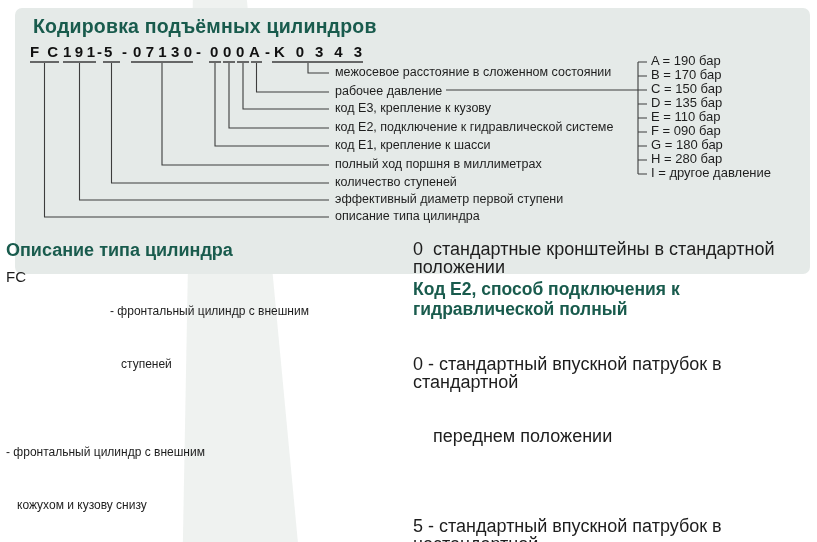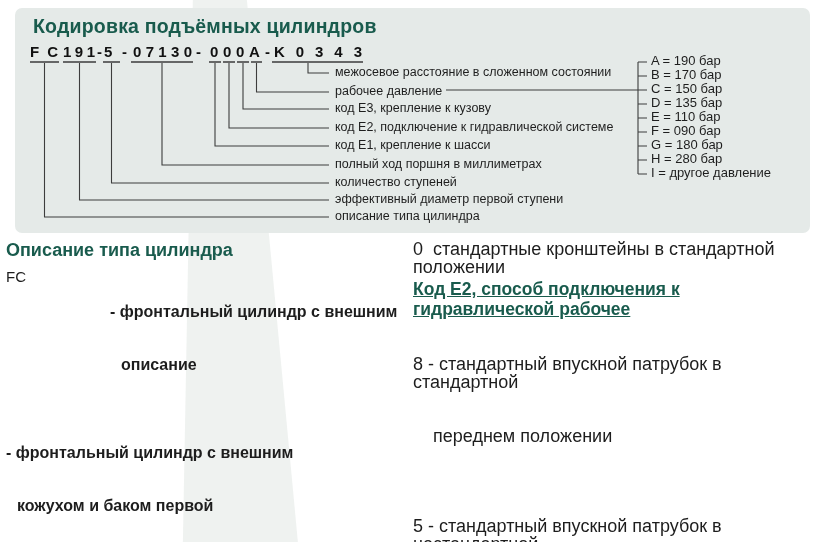--- a/index.html
+++ b/index.html
@@ -1,42 +1,42 @@
 <!DOCTYPE html>
 <html><head>
 <meta charset="utf-8">
 <style>
   html,body{margin:0;padding:0;background:#ffffff;}
   .page{position:relative;width:817px;height:542px;background:#ffffff;overflow:hidden;
         font-family:"Liberation Sans","DejaVu Sans",sans-serif;color:#1d1d1d;}
   .watermark{position:absolute;left:168px;top:-20px;width:140px;height:610px;z-index:0;
         background:rgba(225,231,228,0.55);
         clip-path:polygon(18% 0,55% 0,96% 100%,10% 100%);}
-  .panel{position:absolute;left:15px;top:8px;width:795px;height:225px;z-index:1;
+  .panel{position:absolute;left:15px;top:8px;width:795px;height:266px;z-index:1;
         background:#e5eae8;border-radius:7px;}
   .panel-title{position:absolute;left:18px;top:7px;font-size:19.5px;font-weight:700;
         color:#195b4d;letter-spacing:0.2px;}
   .diagram{position:absolute;left:0;top:0;}
   .diagram text{fill:#1e1e1e;}
   .diagram .code{font-size:15px;font-weight:700;fill:#111;}
   .diagram .lbl{font-size:12.5px;}
   .diagram .press{font-size:13px;}
   .cols{position:absolute;left:0;top:0;width:817px;height:542px;z-index:2;}
   .col-left{position:absolute;left:6px;top:240px;width:402px;}
   .col-right{position:absolute;left:413px;top:240px;width:398px;}
   .sec-h{font-size:17.5px;font-weight:700;color:#195b4d;margin:0;line-height:21px;}
   .sec-h.left-h{font-size:18px;margin-bottom:7px;}
   .type-row{display:flex;align-items:flex-start;}
   .type-term{flex:0 0 104px;font-size:15px;line-height:17.6px;}
-  .type-def{font-size:16px;line-height:17.6px;white-space:pre-wrap;font-weight:bold;}
+  .type-def{font-size:12px;line-height:17.6px;white-space:pre-wrap;}
   .type-def .cont{padding-left:11px;}
   .e-item{font-size:18px;line-height:18px;margin:0;white-space:pre-wrap;}
   .e2-item .cont{padding-left:20px;}
   .e1-h{margin-bottom:3px;}
-  .e2-h{margin-top:3px;line-height:20px;text-decoration:underline;}
+  .e2-h{margin-top:3px;line-height:20px;}
 </style>
 </head>
 <body>
 
 <div class="page">
   <div class="watermark"></div>
 
   <div class="panel">
     <div class="panel-title">Кодировка подъёмных цилиндров</div>
 
@@ -88,42 +88,42 @@
 
   <div class="cols">
 
     <div class="col-left">
       <h2 class="sec-h left-h">Описание типа цилиндра</h2>
       <div>
         <div class="type-row">
           <div class="type-term">FC</div>
           <div class="type-def">
             <div>- фронтальный цилиндр с внешним</div>
-            <div class="cont">описание</div>
+            <div class="cont">ступеней</div>
           </div>
         </div>
         <div class="type-row">
           <div class="type-def">
             <div>- фронтальный цилиндр с внешним</div>
-            <div class="cont">кожухом и баком первой</div>
+            <div class="cont">кожухом и кузову снизу</div>
           </div>
         </div>
 
       </div>
     </div>
 
     <div class="col-right">
       <p class="e-item">0  стандартные кронштейны в стандартной положении</p>
 
       <h2 class="sec-h e2-h">
         <div>Код E2, способ подключения к</div>
-        <div>гидравлической рабочее</div>
+        <div>гидравлической полный</div>
       </h2>
       <div class="e-item e2-item">
-        <div>8 - стандартный впускной патрубок в стандартной</div>
+        <div>0 - стандартный впускной патрубок в стандартной</div>
         <div class="cont">переднем положении</div>
       </div>
       <div class="e-item e2-item">
         <div>5 - стандартный впускной патрубок в нестандартной</div>
         
       </div>
 
     </div>
 
   </div>

